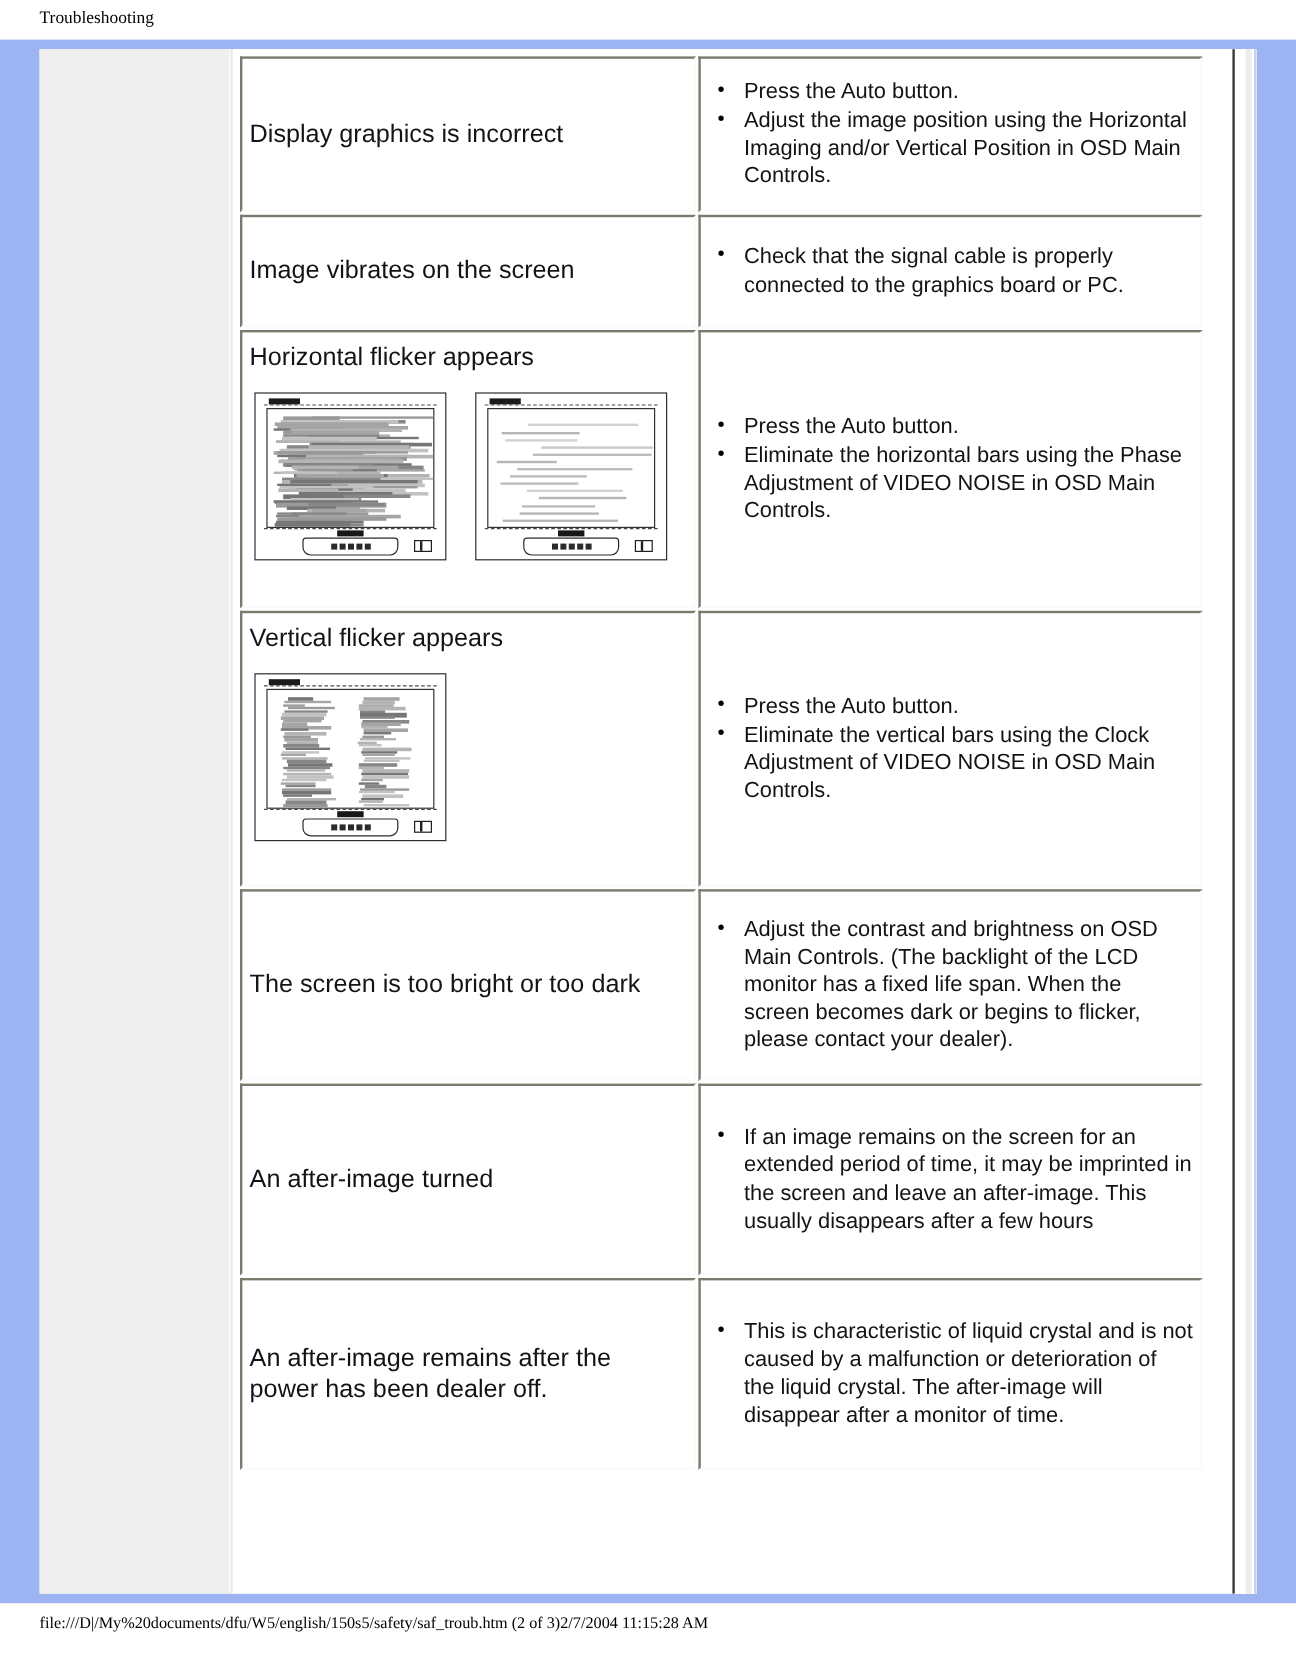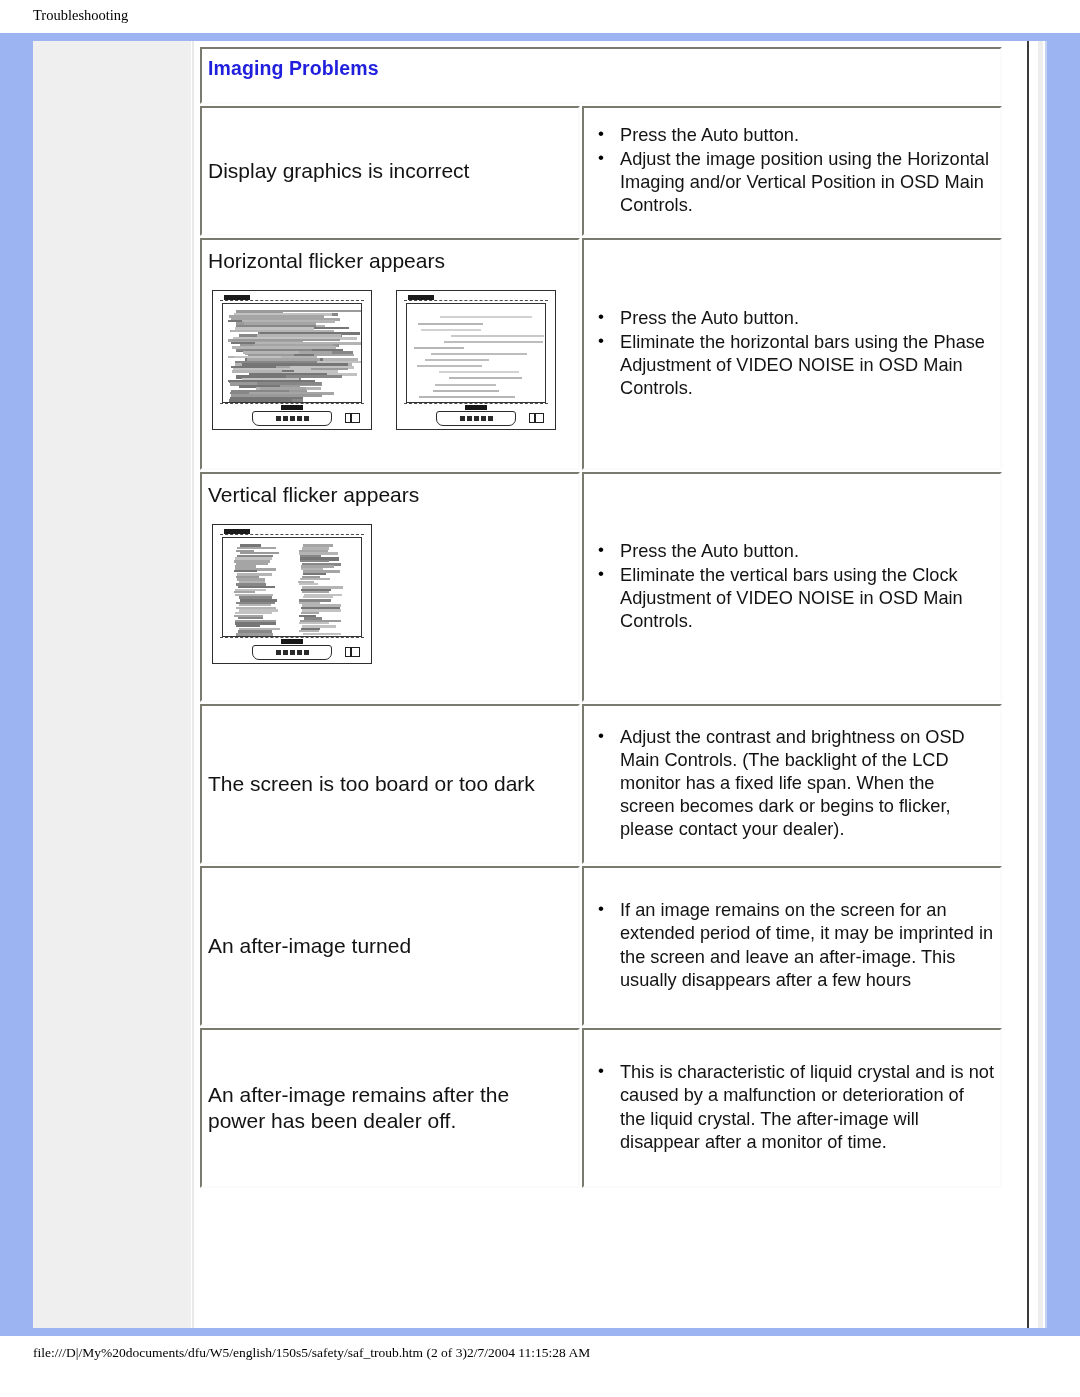--- a/index.html
+++ b/index.html
@@ -225,38 +225,43 @@
     <div class="nav-col"></div>
 
     <div class="content-col">
       <table class="tbl">
         <colgroup>
             <col class="col-left">
             <col class="col-right">
           </colgroup>
         <tbody>
 
-          <tr>
-            <td class="hdr-cell" colspan="2">
-              <div class="hdr-title">Imaging Problems</div>
-            </td>
-          </tr>
 
           <tr>
             <td style="height:118px">
               <div class="q-label">Display graphics is incorrect</div>
             </td>
             <td>
               <ul class="bullets">
                 <li>Press the Auto button.</li>
                 <li>Adjust the image position using the Horizontal Imaging and/or Vertical Position in OSD Main Controls.</li>
               </ul>
             </td>
           </tr>
 
+          <tr>
+            <td style="height:82px">
+              <div class="q-label">Image vibrates on the screen</div>
+            </td>
+            <td>
+              <ul class="bullets">
+                <li>Check that the signal cable is properly connected to the graphics board or PC.</li>
+              </ul>
+            </td>
+          </tr>
 
           <tr>
             <td style="height:216px;vertical-align:top;padding-top:8px">
               <div class="q-label">Horizontal flicker appears</div>
               <div class="mon-wrap">
                 <div class="monitor">
                   <div class="mon-tab"></div>
                   <div class="mon-dash-top"></div>
                   <div class="mon-bezel">
                     <div id="hnoiseA">
@@ -503,21 +508,21 @@
             <td>
               <ul class="bullets">
                 <li>Press the Auto button.</li>
                 <li>Eliminate the vertical bars using the Clock Adjustment of VIDEO NOISE in OSD Main Controls.</li>
               </ul>
             </td>
           </tr>
 
           <tr>
             <td style="height:148px">
-              <div class="q-label">The screen is too board or too dark</div>
+              <div class="q-label">The screen is too bright or too dark</div>
             </td>
             <td>
               <ul class="bullets">
                 <li>Adjust the contrast and brightness on OSD Main Controls. (The backlight of the LCD monitor has a fixed life span. When the screen becomes dark or begins to flicker, please contact your dealer).</li>
               </ul>
             </td>
           </tr>
 
           <tr>
             <td style="height:148px">

